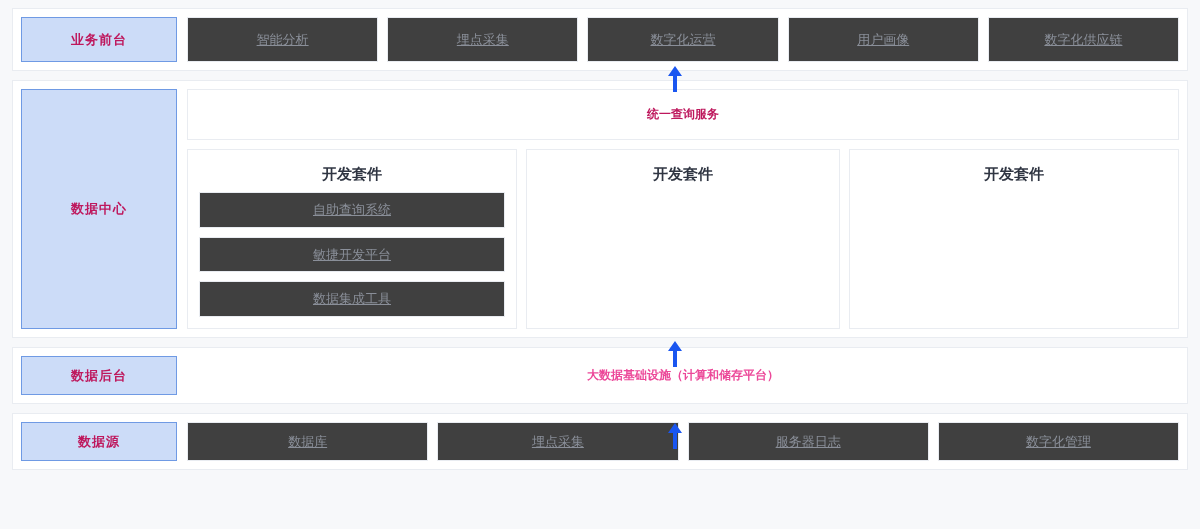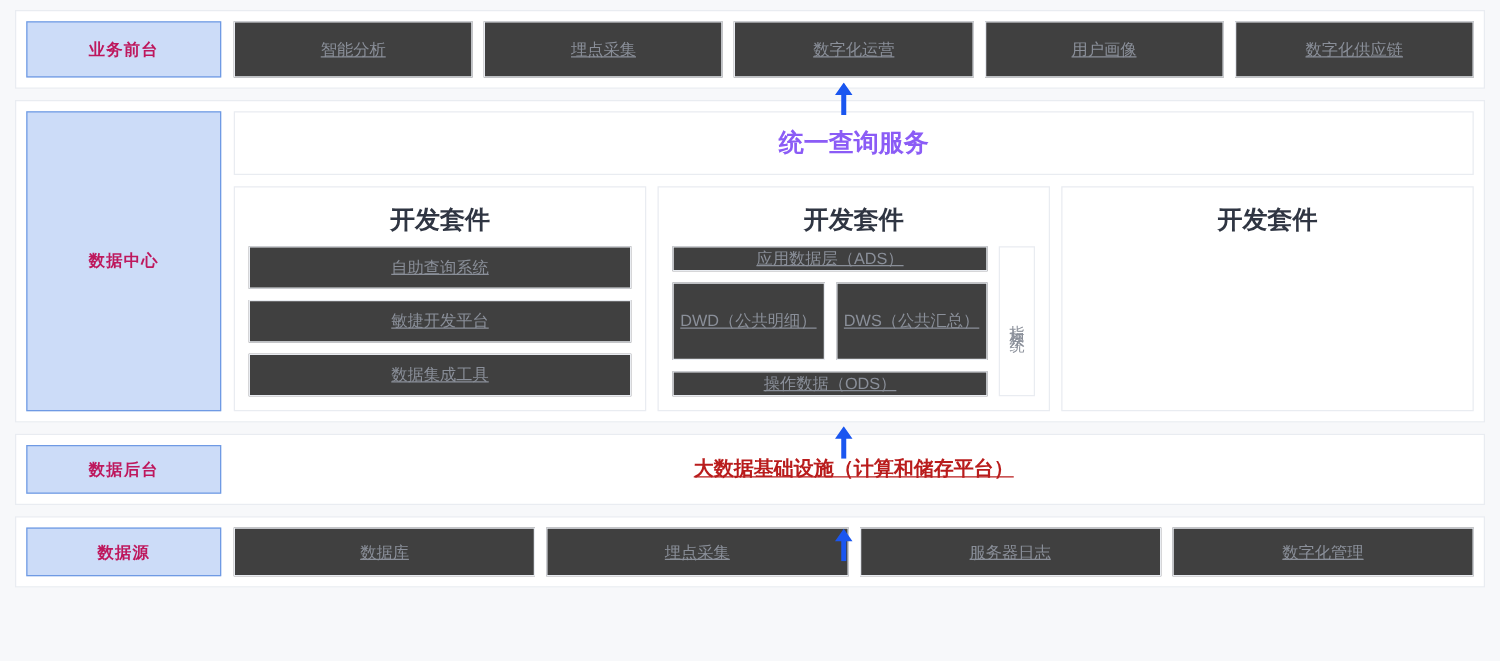--- a/index.html
+++ b/index.html
@@ -84,23 +84,23 @@
     gap: 9px;
   }
   .unified {
     height: 51px;
     flex: 0 0 51px;
     background: #ffffff;
     border: 1px solid #e9ecf1;
     display: flex;
     align-items: center;
     justify-content: center;
-    font-size: 20px;
-    font-weight: bold;
-    color: #8b5cf6;
+    font-size: 12px;
+    font-weight: bold;
+    color: #be185d;
     box-sizing: border-box;
   }
   .kits {
     flex: 1;
     display: flex;
     gap: 9px;
     min-height: 0;
   }
   .kit {
     background: #ffffff;
@@ -108,21 +108,21 @@
     box-sizing: border-box;
     padding: 10px 11px 11px 11px;
     display: flex;
     flex-direction: column;
     min-width: 0;
   }
   .kit-a { flex: 0 0 330px; }
   .kit-b { flex: 1; }
   .kit-c { flex: 0 0 330px; }
   .kit-title {
-    font-size: 20px;
+    font-size: 15px;
     font-weight: bold;
     color: #2f3542;
     text-align: center;
     padding: 6px 0 11px 0;
     line-height: 1;
   }
   .kit-rows {
     flex: 1;
     display: flex;
     flex-direction: column;
@@ -170,24 +170,23 @@
     line-height: 1;
   }
 
   
   .row-backend { height: 57px; }
   .backend-band {
     flex: 1;
     display: flex;
     align-items: center;
     justify-content: center;
-    font-size: 16px;
-    font-weight: bold;
-    color: #b91c1c;
-    text-decoration: underline;
+    font-size: 12px;
+    font-weight: bold;
+    color: #ec4899;
   }
 
   
   .row-source { height: 57px; }
   .row-source .cells {
     flex: 1;
     display: flex;
     gap: 9px;
   }
   .row-source .cells .cell { flex: 1; }
@@ -234,33 +233,20 @@
           <div class="kit-title">开发套件</div>
           <div class="kit-rows">
             <div class="cell">自助查询系统</div>
             <div class="cell">敏捷开发平台</div>
             <div class="cell">数据集成工具</div>
           </div>
         </div>
 
         <div class="kit kit-b">
           <div class="kit-title">开发套件</div>
-          <div class="kit-b-inner">
-            <div class="kit-b-grid">
-              <div class="cell">应用数据层（ADS）</div>
-              <div class="kit-split">
-                <div class="cell">DWD（公共明细）</div>
-                <div class="cell">DWS（公共汇总）</div>
-              </div>
-              <div class="cell">操作数据（ODS）</div>
-            </div>
-            <div class="vertical-cell">
-              <span>指标系统</span>
-            </div>
-          </div>
         </div>
 
         <div class="kit kit-c">
           <div class="kit-title">开发套件</div>
         </div>
 
       </div>
     </div>
   </div>
 

